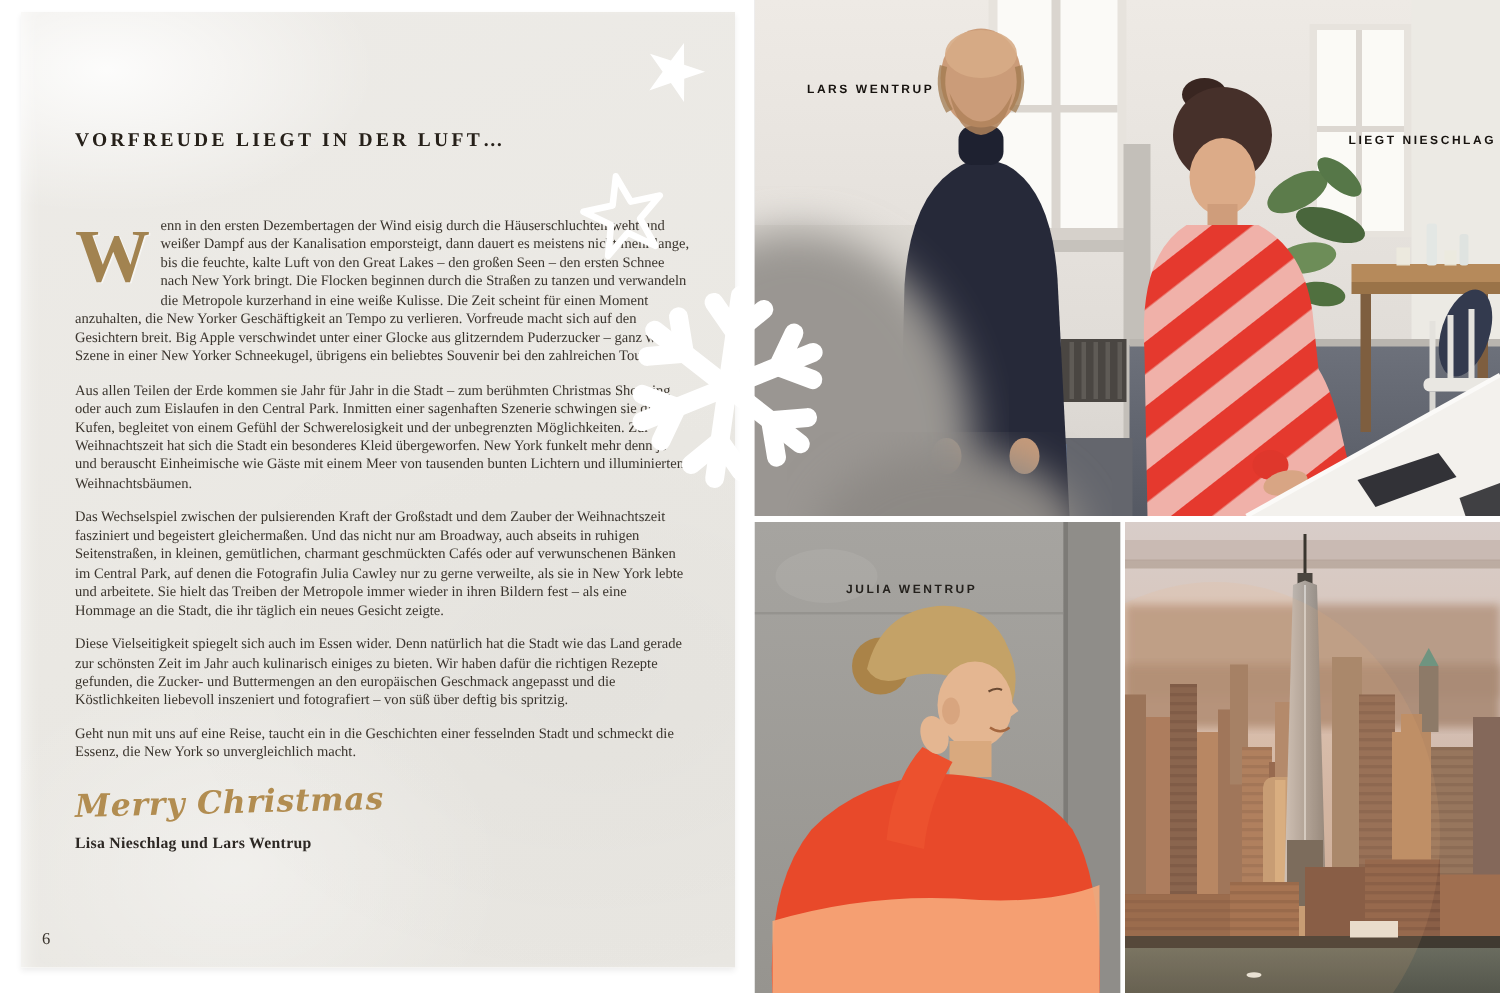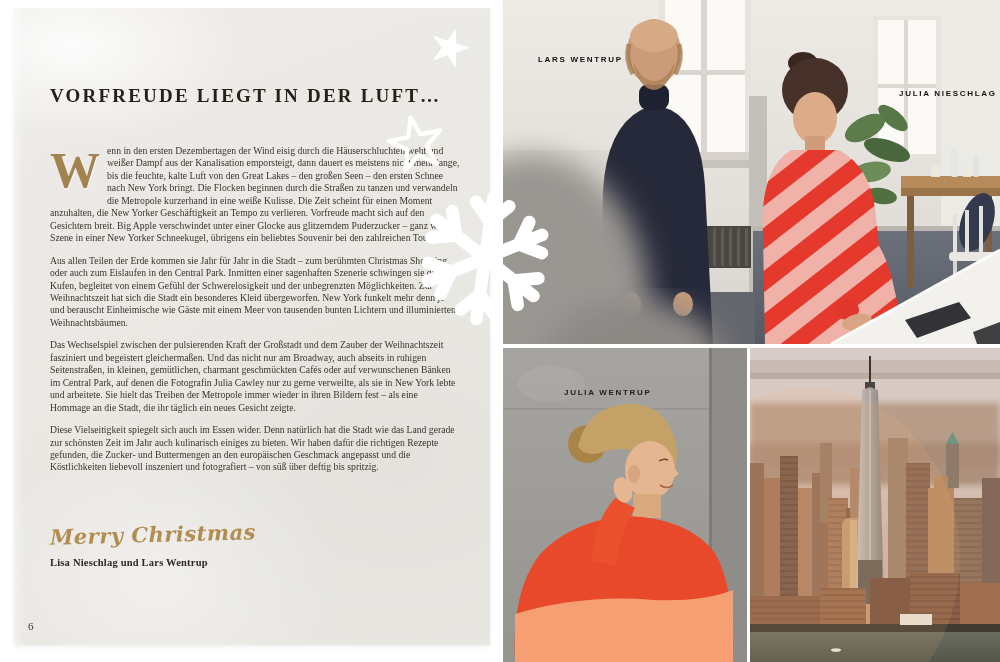--- a/index.html
+++ b/index.html
@@ -6,21 +6,21 @@
   .spread{position:relative;width:1000px;height:662px;background:#ffffff;overflow:hidden;
           font-family:"Liberation Serif",serif;}
   
   .page{position:absolute;left:14px;top:8px;width:476px;height:637px;
         background:
           radial-gradient(ellipse 300px 160px at 12% 6%, rgba(255,255,255,.85), rgba(255,255,255,0) 60%),
           radial-gradient(ellipse 420px 300px at 80% 70%, rgba(0,0,0,.025), rgba(0,0,0,0) 70%),
           radial-gradient(ellipse 260px 200px at 30% 90%, rgba(255,255,255,.35), rgba(255,255,255,0) 70%),
           linear-gradient(160deg,#edebe7 0%,#eae8e3 55%,#e8e6e1 100%);
         box-shadow:0 2px 4px rgba(0,0,0,.07), inset 10px 0 14px -10px rgba(255,255,255,.9);}
-  .page-title{position:absolute;left:36px;top:77px;font-size:19px;font-weight:700;
+  .page-title{position:absolute;left:36px;top:77px;font-size:13px;font-weight:700;
         letter-spacing:2.2px;color:#262019;white-space:nowrap;}
   .bodytext{position:absolute;left:36px;top:137px;width:410px;font-size:9.7px;
         line-height:12.45px;color:#3a342d;}
   .bodytext p{margin:0 0 10px 0;}
   .dropcap{float:left;font-size:50px;line-height:44px;height:47px;width:50px;
         font-weight:700;color:#a28350;margin:3px 7px 0 0;text-shadow:1px 1px 0 rgba(255,255,255,.55);}
   .signature{position:absolute;left:36px;top:514px;font-family:"DejaVu Serif",serif;
         font-style:italic;font-weight:700;font-size:21px;letter-spacing:.5px;color:#b28d51;
         transform:rotate(-1.5deg);}
   .byline{position:absolute;left:36px;top:549px;font-weight:700;
@@ -49,20 +49,21 @@
 <div class="spread">
 
   <div class="page">
     <div class="page-title">VORFREUDE LIEGT IN DER LUFT…</div>
 
     <div class="bodytext">
       <p><span class="dropcap">W</span><span>enn in den ersten Dezembertagen der Wind eisig durch die Häuserschluchten weht und weißer Dampf aus der Kanalisation emporsteigt, dann dauert es meistens nicht mehr lange, bis die feuchte, kalte Luft von den Great Lakes – den großen Seen – den ersten Schnee nach New York bringt. Die Flocken beginnen durch die Straßen zu tanzen und verwandeln die Metropole kurzerhand in eine weiße Kulisse. Die Zeit scheint für einen Moment anzuhalten, die New Yorker Geschäftigkeit an Tempo zu verlieren. Vorfreude macht sich auf den Gesichtern breit. Big Apple verschwindet unter einer Glocke aus glitzerndem Puderzucker – ganz wie die Szene in einer New Yorker Schneekugel, übrigens ein beliebtes Souvenir bei den zahlreichen Touristen.</span></p>
       <p>Aus allen Teilen der Erde kommen sie Jahr für Jahr in die Stadt – zum berühmten Christmas Shopping oder auch zum Eislaufen in den Central Park. Inmitten einer sagenhaften Szenerie schwingen sie die Kufen, begleitet von einem Gefühl der Schwerelosigkeit und der unbegrenzten Möglichkeiten. Zur Weihnachtszeit hat sich die Stadt ein besonderes Kleid übergeworfen. New York funkelt mehr denn je und berauscht Einheimische wie Gäste mit einem Meer von tausenden bunten Lichtern und illuminierten Weihnachtsbäumen.</p>
       <p>Das Wechselspiel zwischen der pulsierenden Kraft der Großstadt und dem Zauber der Weihnachtszeit fasziniert und begeistert gleichermaßen. Und das nicht nur am Broadway, auch abseits in ruhigen Seitenstraßen, in kleinen, gemütlichen, charmant geschmückten Cafés oder auf verwunschenen Bänken im Central Park, auf denen die Fotografin Julia Cawley nur zu gerne verweilte, als sie in New York lebte und arbeitete. Sie hielt das Treiben der Metropole immer wieder in ihren Bildern fest – als eine Hommage an die Stadt, die ihr täglich ein neues Gesicht zeigte.</p>
       <p>Diese Vielseitigkeit spiegelt sich auch im Essen wider. Denn natürlich hat die Stadt wie das Land gerade zur schönsten Zeit im Jahr auch kulinarisch einiges zu bieten. Wir haben dafür die richtigen Rezepte gefunden, die Zucker- und Buttermengen an den europäischen Geschmack angepasst und die Köstlichkeiten liebevoll inszeniert und fotografiert – von süß über deftig bis spritzig.</p>
+      <p>Geht nun mit uns auf eine Reise, taucht ein in die Geschichten einer fesselnden Stadt und schmeckt die Essenz, die New York so unvergleichlich macht.</p>
     </div>
 
     <div class="signature">Merry Christmas</div>
     <div class="byline">Lisa Nieschlag und Lars Wentrup</div>
     <div class="page-number">6</div>
   </div>
 
   <div class="photo photo-top">
     <svg width="497" height="344" viewBox="0 0 497 344">
       <defs>
@@ -178,21 +179,21 @@
         <polygon points="328,344 497,250 497,344" fill="#f3f1ed"></polygon>
         <line x1="328" y1="344" x2="497" y2="250" stroke="#fbfaf8" stroke-width="3"></line>
         <polygon points="402,320 456,302 468,318 414,338" fill="#323237"></polygon>
         <polygon points="470,332 497,322 497,344 474,344" fill="#2c2c30" opacity=".9"></polygon>
       </g>
 
       <ellipse cx="28" cy="304" rx="118" ry="150" fill="#9a9692" filter="url(#blur14)"></ellipse>
       <ellipse cx="130" cy="360" rx="90" ry="60" fill="#8d8985" filter="url(#blur14)"></ellipse>
     </svg>
     <div class="plabel lbl-lars">LARS WENTRUP</div>
-    <div class="plabel lbl-lisa">JULIA NIESCHLAG</div>
+    <div class="plabel lbl-lisa">LIEGT NIESCHLAG</div>
   </div>
 
   <div class="photo photo-julia">
     <svg width="244" height="314" viewBox="0 0 244 314">
       <defs>
         <linearGradient id="cong" x1="0" y1="0" x2="0" y2="1">
           <stop offset="0" stop-color="#a6a4a0"></stop>
             <stop offset="1" stop-color="#96948f"></stop>
         </linearGradient>
       </defs>

